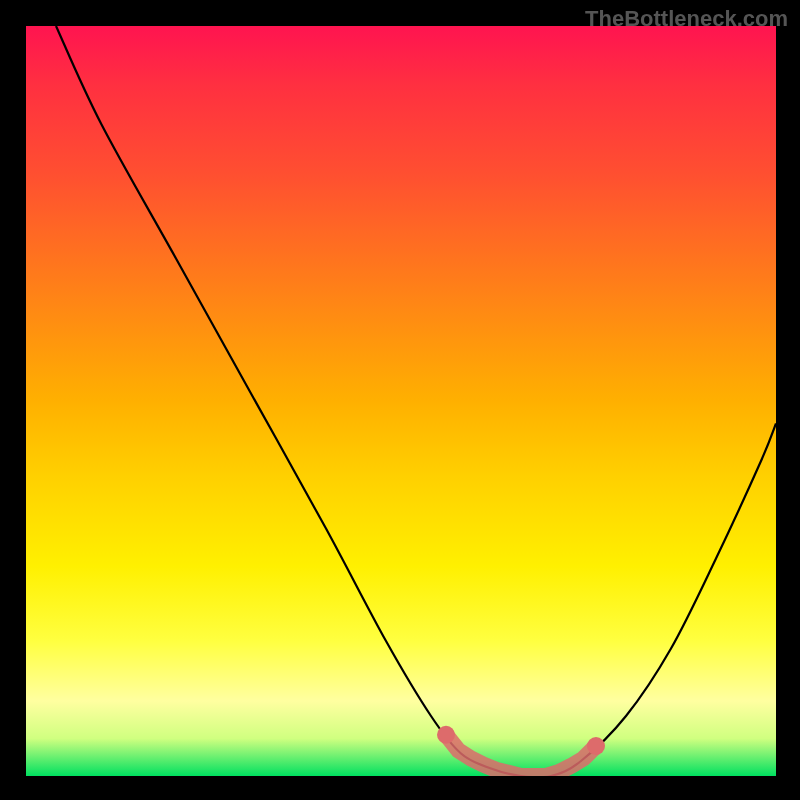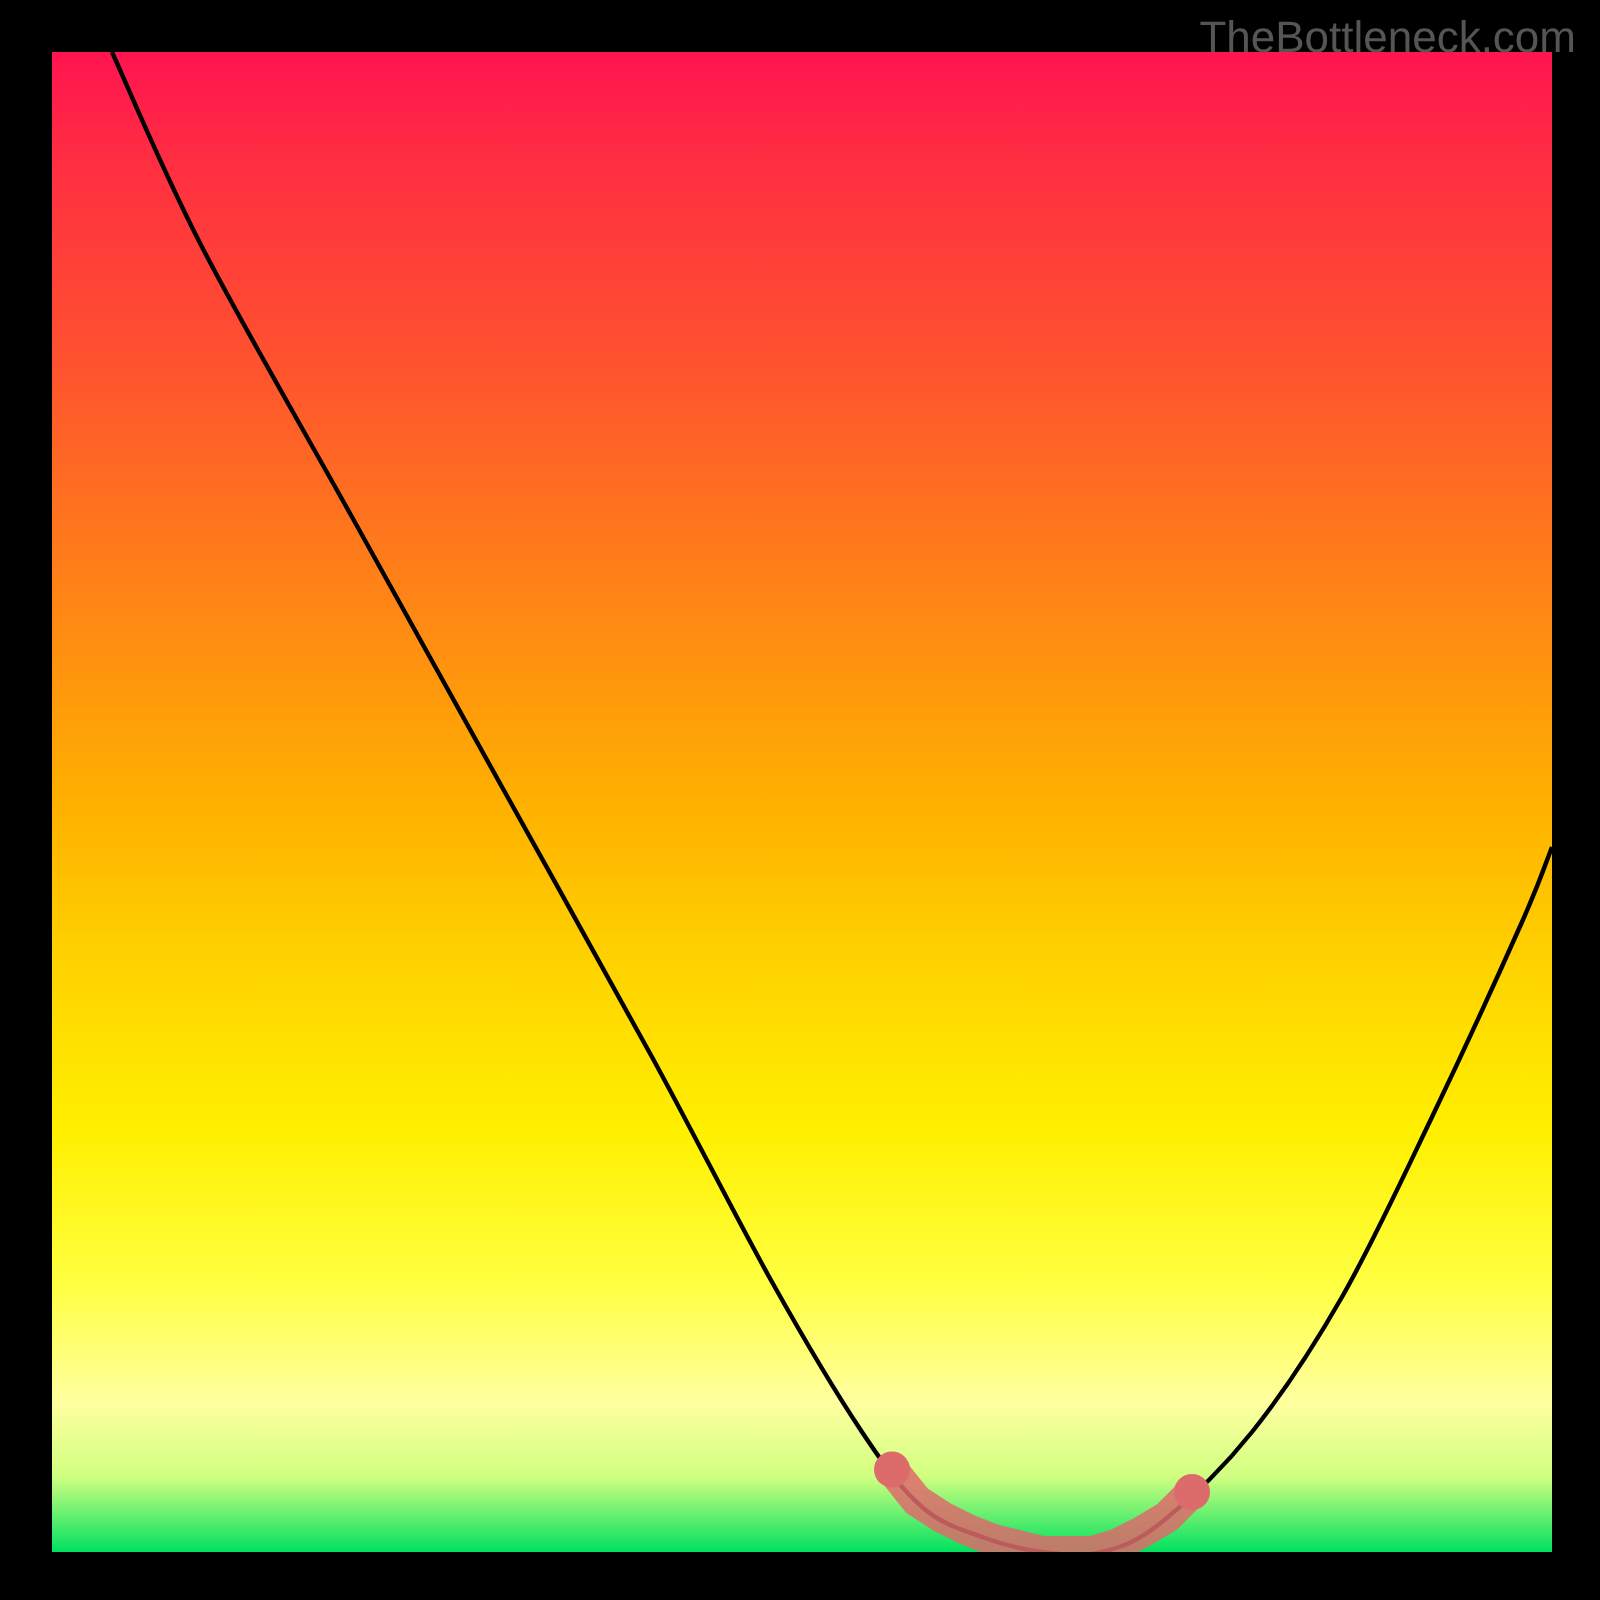--- a/index.html
+++ b/index.html
@@ -10,21 +10,21 @@
     position: relative;
     overflow: hidden;
     font-family: Arial, sans-serif;
   }
   .watermark {
     position: absolute;
     top: 6px;
     right: 12px;
     color: #555;
     font-size: 22px;
-    font-weight: normal;
+    font-weight: bold;
     z-index: 10;
   }
   .plot-area {
     position: absolute;
     left: 26px;
     top: 26px;
     width: 750px;
     height: 750px;
     background: linear-gradient(to bottom,
       #ff1450 0%,

